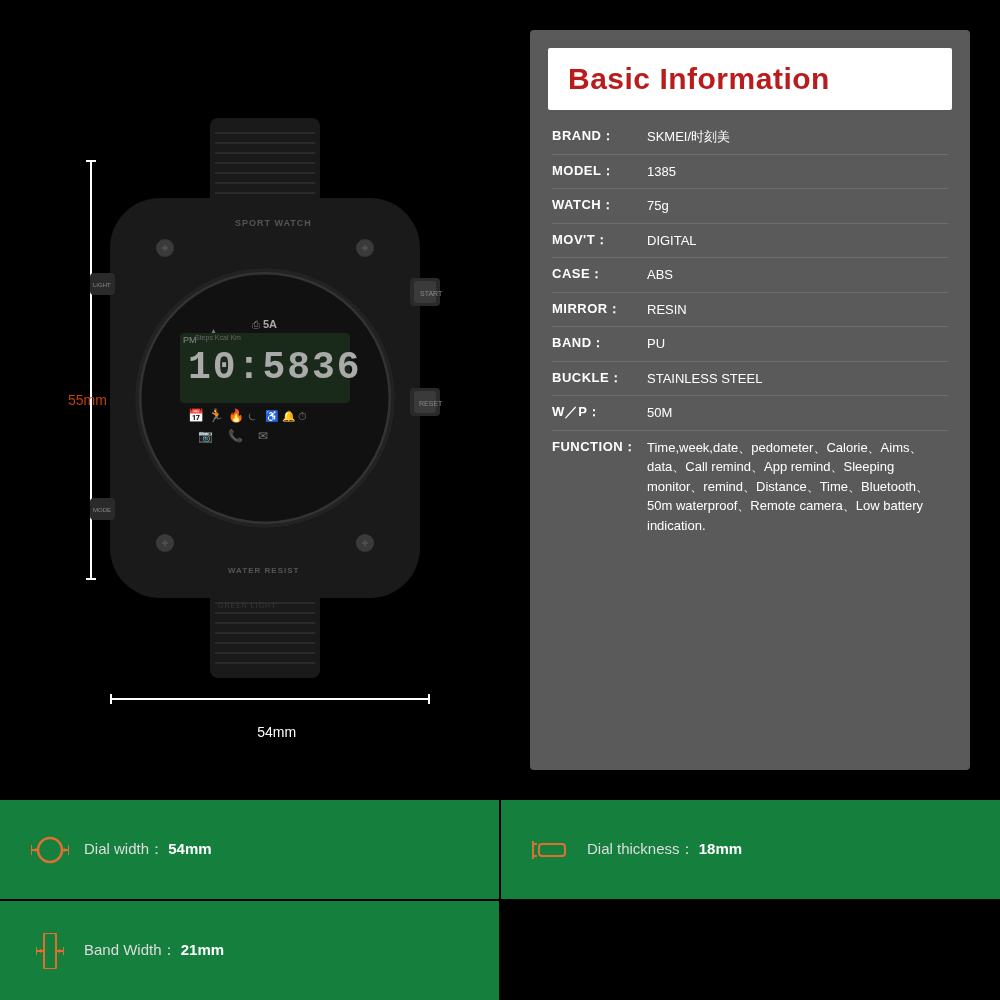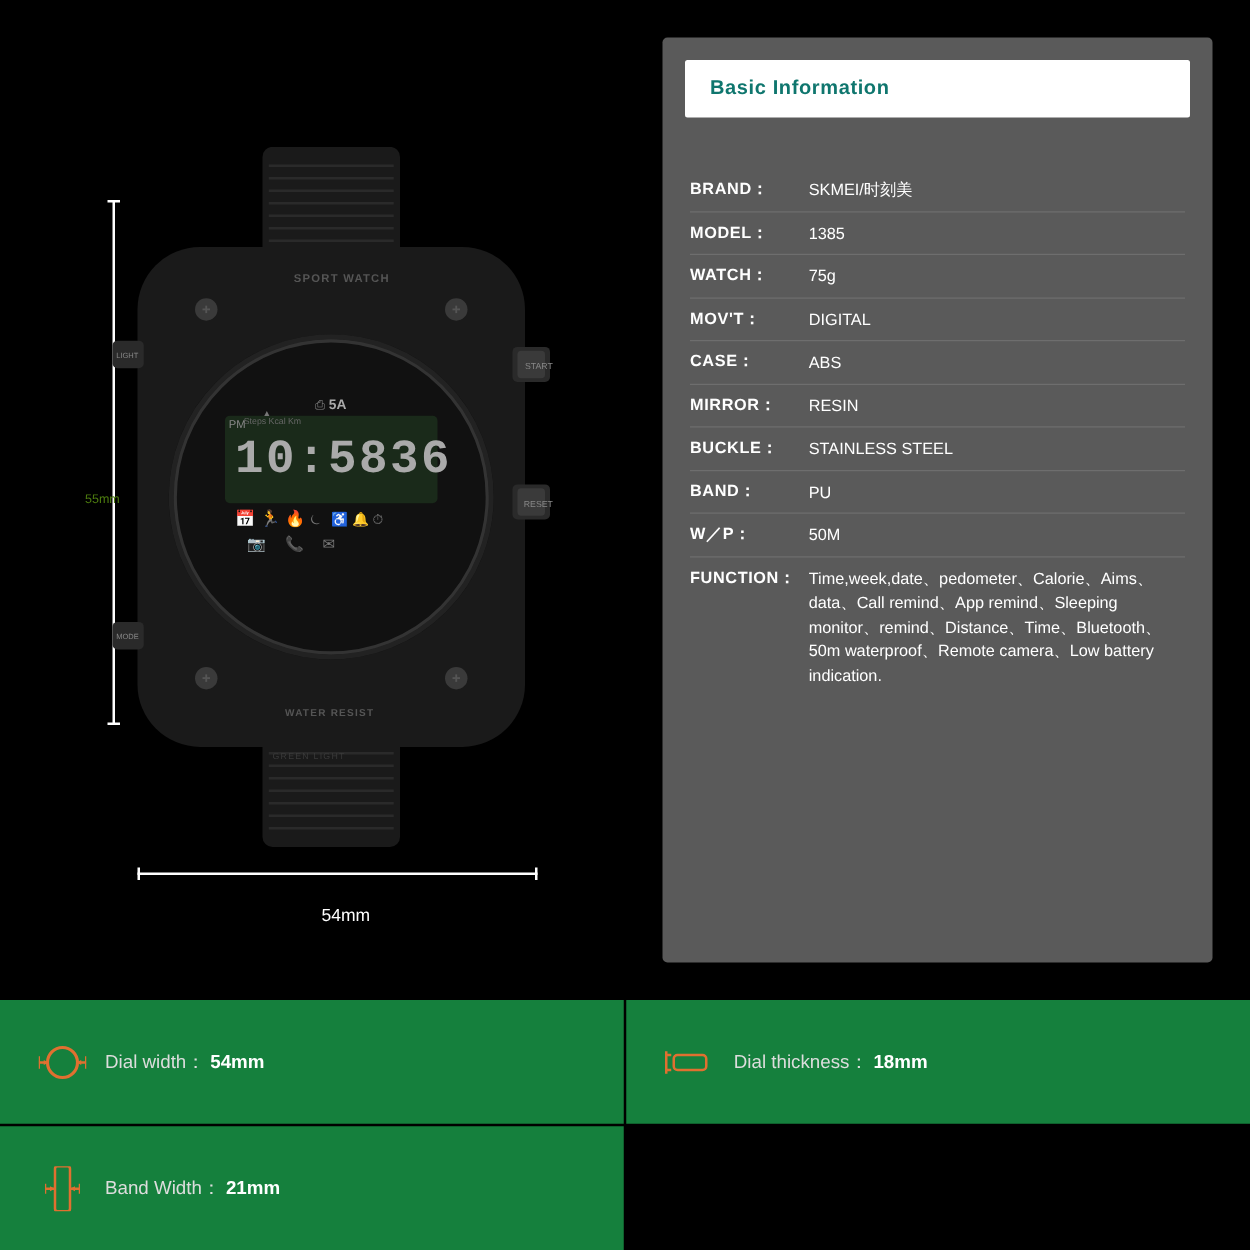--- a/index.html
+++ b/index.html
@@ -34,22 +34,22 @@
       align-items: center;
       justify-content: center;
     }
 
     
     .dim-label-left {
       position: absolute;
       left: 68px;
       top: 50%;
       transform: translateY(-50%);
-      color: #4d7c0f;
-      font-size: 10px;
+      color: #c2410c;
+      font-size: 14px;
     }
     .dim-label-bottom {
       position: absolute;
       bottom: 60px;
       left: 50%;
       transform: translateX(-20%);
       color: #fff;
       font-size: 14px;
     }
 
@@ -120,30 +120,29 @@
       flex-direction: column;
     }
 
     .info-title-bar {
       background: #fff;
       padding: 14px 20px;
       margin: 18px 18px 0 18px;
       border-radius: 2px;
     }
     .info-title-bar h2 {
-      font-size: 16px;
+      font-size: 30px;
       font-weight: bold;
-      color: #0f766e;
+      color: #b91c1c;
       letter-spacing: 0.5px;
     }
 
     .info-content {
       padding: 10px 22px;
       flex: 1;
-      margin-top: 31px;
     }
 
     .info-row {
       display: flex;
       padding: 7px 0;
       border-bottom: 1px solid #6e6e6e;
       align-items: flex-start;
     }
     .info-row:last-child {
       border-bottom: none;
@@ -330,26 +329,26 @@
           </div>
           <div class="info-row">
             <span class="info-label">CASE：</span>
             <span class="info-value">ABS</span>
           </div>
           <div class="info-row">
             <span class="info-label">MIRROR：</span>
             <span class="info-value">RESIN</span>
           </div>
           <div class="info-row">
+            <span class="info-label">BAND：</span>
+            <span class="info-value">PU</span>
+          </div>
+          <div class="info-row">
             <span class="info-label">BUCKLE：</span>
             <span class="info-value">STAINLESS STEEL</span>
-          </div>
-          <div class="info-row">
-            <span class="info-label">BAND：</span>
-            <span class="info-value">PU</span>
           </div>
           <div class="info-row">
             <span class="info-label">W／P：</span>
             <span class="info-value">50M</span>
           </div>
           <div class="info-row">
             <span class="info-label">FUNCTION：</span>
             <span class="info-value">Time,week,date、pedometer、Calorie、Aims、data、Call remind、App remind、Sleeping monitor、remind、Distance、Time、Bluetooth、50m waterproof、Remote camera、Low battery indication.</span>
           </div>
         </div>

